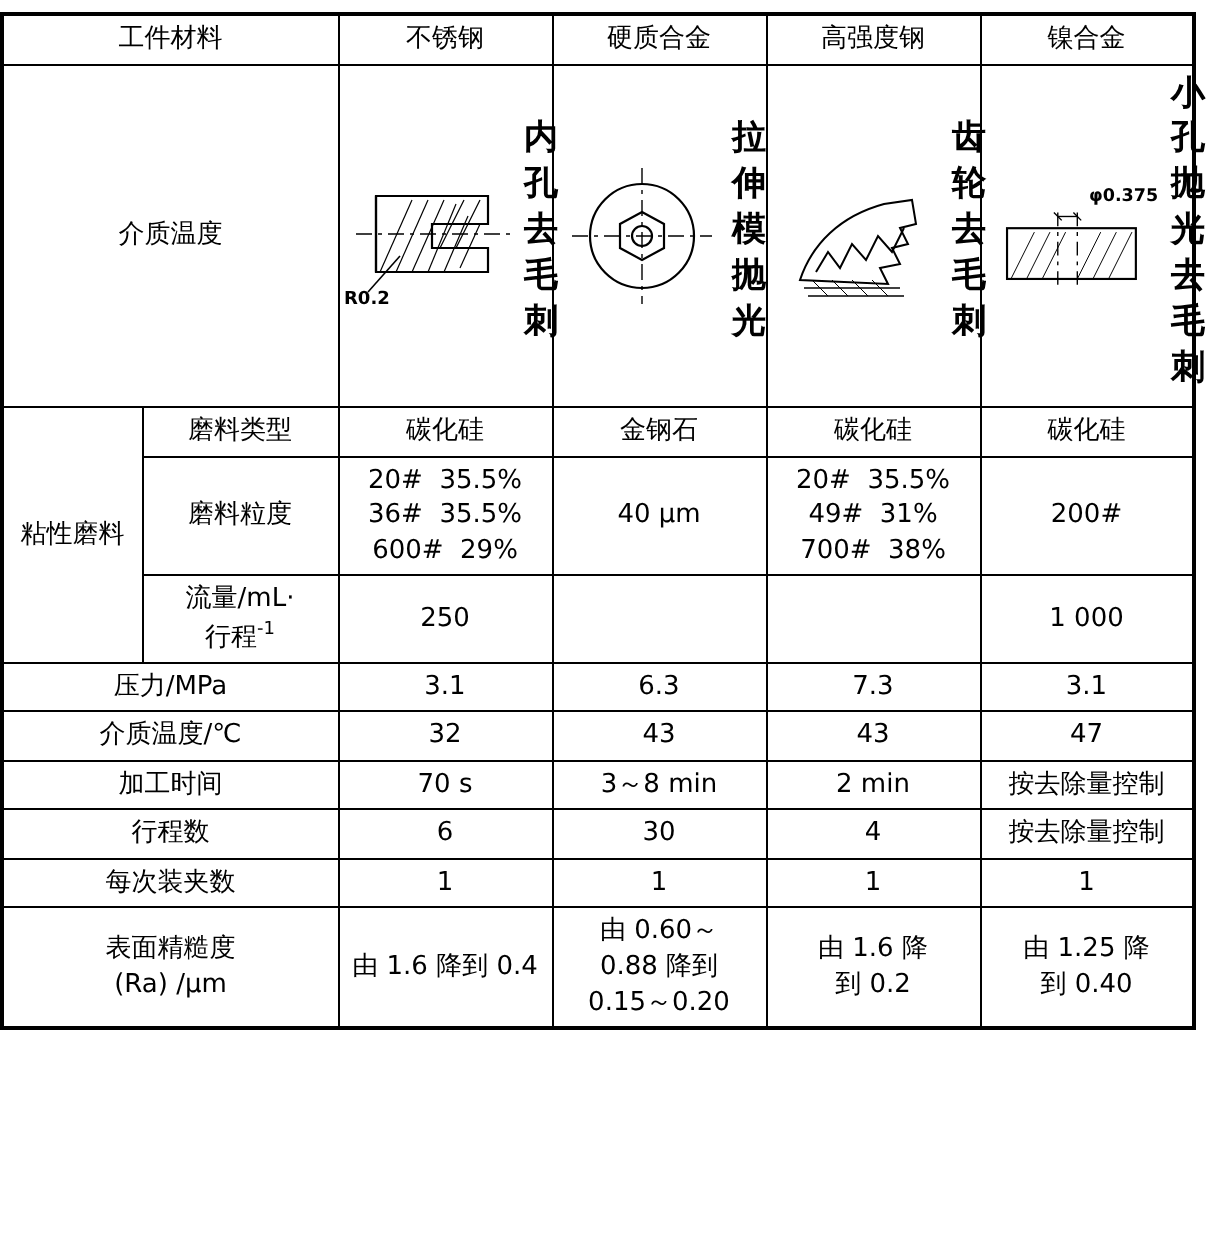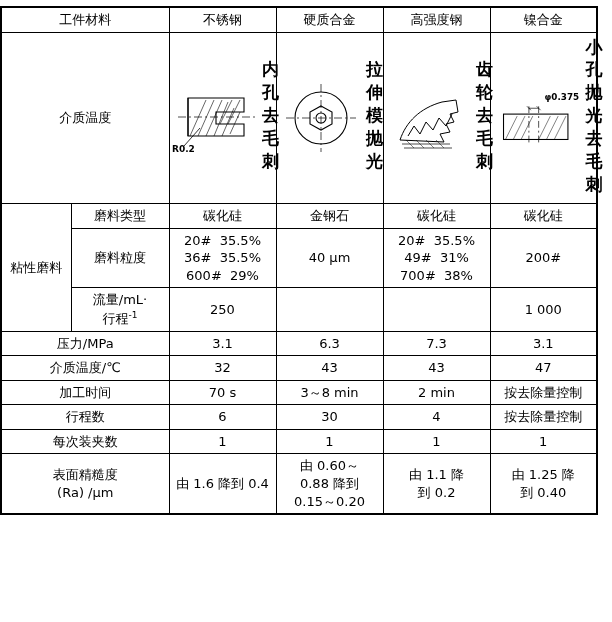--- a/index.html
+++ b/index.html
@@ -292,21 +292,21 @@
       </td>
       <td>
         <div>由 1.6 降到 0.4</div>
       </td>
       <td>
         <div>由 0.60～</div>
         <div>0.88 降到</div>
         <div>0.15～0.20</div>
       </td>
       <td>
-        <div>由 1.1 降</div>
+        <div>由 1.6 降</div>
         <div>到 0.2</div>
       </td>
       <td>
         <div>由 1.25 降</div>
         <div>到 0.40</div>
       </td>
     </tr>
   </tbody>
     </table>
 </div>

